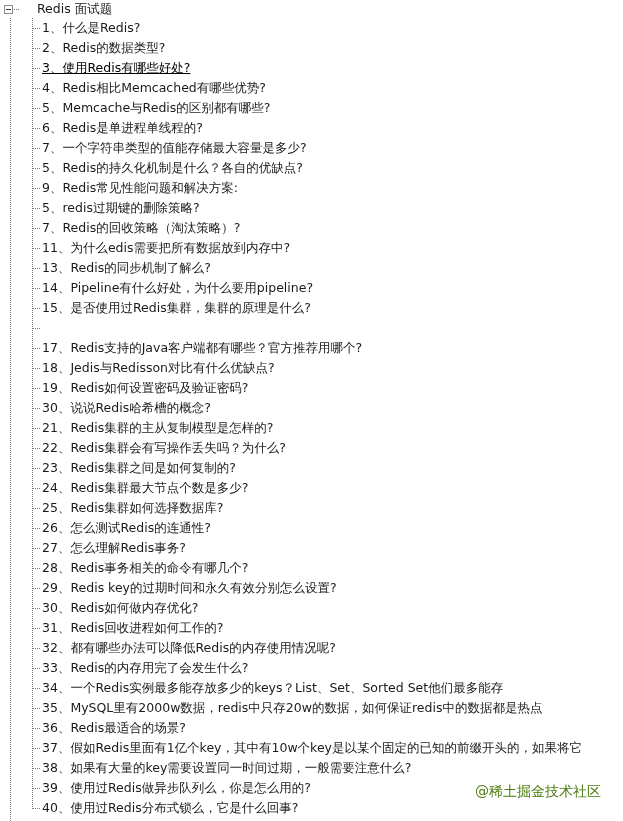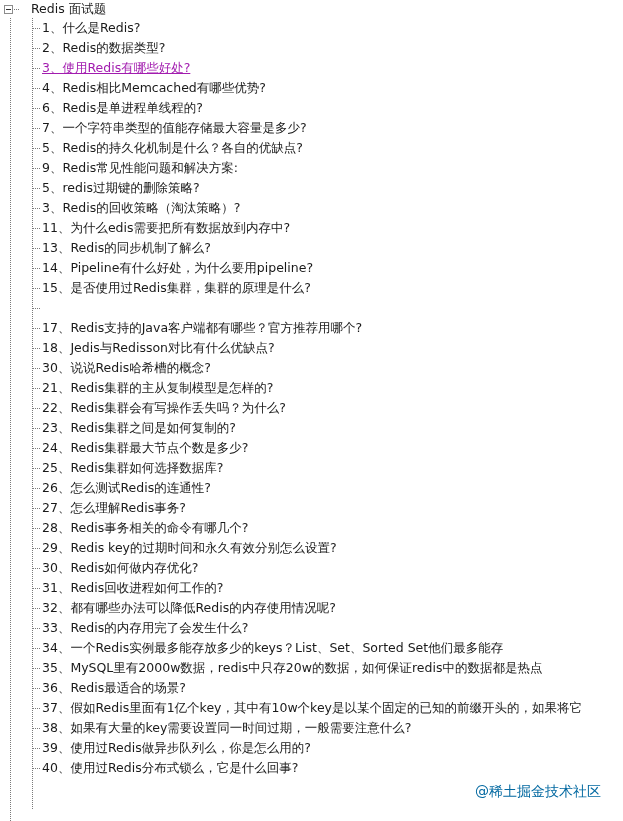--- a/index.html
+++ b/index.html
@@ -5,27 +5,27 @@
   html, body { margin: 0; padding: 0; background: #ffffff; }
   body { width: 623px; height: 821px; position: relative; overflow: hidden;
          font-family: "DejaVu Sans", "Liberation Sans", sans-serif; font-size: 12.5px; color: #1a1a1a; }
   .tree { position: absolute; left: 0; top: 0; width: 623px; height: 821px; }
   .outer-line { position: absolute; left: 10px; top: 18px; bottom: 0; width: 0; border-left: 1px dotted #7a7a7a; }
   .inner-line { position: absolute; left: 32px; top: 18px; height: 791px; width: 0; border-left: 1px dotted #7a7a7a; }
   .root { position: absolute; left: 4px; top: 0px; height: 18px; display: flex; align-items: center; }
   .expander { width: 9px; height: 9px; border: 1px solid #8c8c8c; box-sizing: border-box; position: relative; background: #fff; }
   .expander::after { content: ""; position: absolute; left: 1px; right: 1px; top: 3px; height: 1px; background: #333; }
   .root-connector { width: 5px; border-top: 1px dotted #7a7a7a; margin-left: 1px; }
-  .root-label { margin-left: 12px; font-size: 12.5px; white-space: nowrap; }
+  .root-label { margin-left: 18px; font-size: 12.5px; white-space: nowrap; }
   .items { position: absolute; left: 32px; top: 18px; }
   .item { height: 20px; display: flex; align-items: center; white-space: nowrap; }
   .item .conn { width: 8px; border-top: 1px dotted #7a7a7a; margin-right: 2px; }
   .item .label { cursor: pointer; }
-  .item.selected .label { color: #a21caf; text-decoration: underline; text-align: center; }
-  .watermark { position: absolute; right: 22px; top: 783px; color: #0369a1; font-size: 14px; white-space: nowrap; }
+  .item.selected .label { color: #000000; text-decoration: underline; text-align: center; }
+  .watermark { position: absolute; right: 22px; top: 783px; color: #4d7c0f; font-size: 14px; white-space: nowrap; }
 </style>
 </head>
 <body>
 
 <div class="tree">
   <div class="outer-line"></div>
   <div class="inner-line"></div>
 
   <div class="root">
     <span class="expander"></span>
@@ -45,41 +45,45 @@
       <div class="item selected">
         <span class="conn"></span>
         <span class="label">3、使用Redis有哪些好处?</span>
       </div>
       <div class="item">
         <span class="conn"></span>
         <span class="label">4、Redis相比Memcached有哪些优势?</span>
       </div>
       <div class="item">
         <span class="conn"></span>
+        <span class="label">5、Memcache与Redis的区别都有哪些?</span>
+      </div>
+      <div class="item">
+        <span class="conn"></span>
         <span class="label">6、Redis是单进程单线程的?</span>
       </div>
       <div class="item">
         <span class="conn"></span>
         <span class="label">7、一个字符串类型的值能存储最大容量是多少?</span>
       </div>
       <div class="item">
         <span class="conn"></span>
         <span class="label">5、Redis的持久化机制是什么？各自的优缺点?</span>
       </div>
       <div class="item">
         <span class="conn"></span>
         <span class="label">9、Redis常见性能问题和解决方案:</span>
       </div>
       <div class="item">
         <span class="conn"></span>
         <span class="label">5、redis过期键的删除策略?</span>
       </div>
       <div class="item">
         <span class="conn"></span>
-        <span class="label">3、Redis的回收策略（淘汰策略）?</span>
+        <span class="label">7、Redis的回收策略（淘汰策略）?</span>
       </div>
       <div class="item">
         <span class="conn"></span>
         <span class="label">11、为什么edis需要把所有数据放到内存中?</span>
       </div>
       <div class="item">
         <span class="conn"></span>
         <span class="label">13、Redis的同步机制了解么?</span>
       </div>
       <div class="item">
@@ -93,20 +97,24 @@
       <div class="item">
         <span class="conn"></span>
       </div>
       <div class="item">
         <span class="conn"></span>
         <span class="label">17、Redis支持的Java客户端都有哪些？官方推荐用哪个?</span>
       </div>
       <div class="item">
         <span class="conn"></span>
         <span class="label">18、Jedis与Redisson对比有什么优缺点?</span>
+      </div>
+      <div class="item">
+        <span class="conn"></span>
+        <span class="label">19、Redis如何设置密码及验证密码?</span>
       </div>
       <div class="item">
         <span class="conn"></span>
         <span class="label">30、说说Redis哈希槽的概念?</span>
       </div>
       <div class="item">
         <span class="conn"></span>
         <span class="label">21、Redis集群的主从复制模型是怎样的?</span>
       </div>
       <div class="item">

